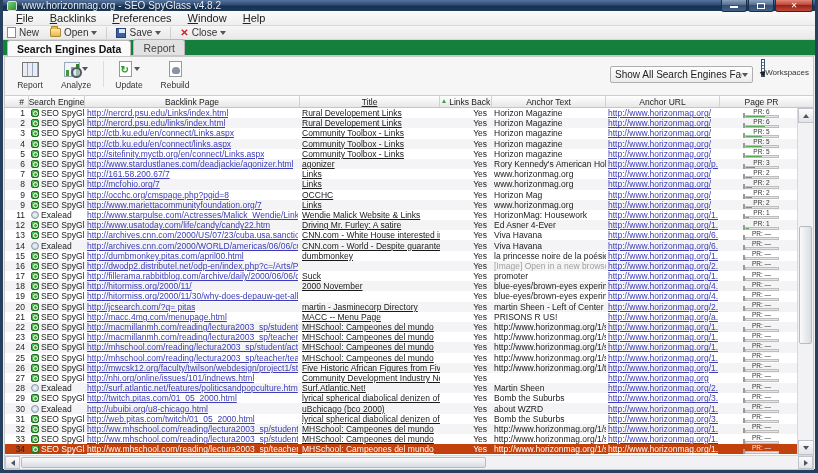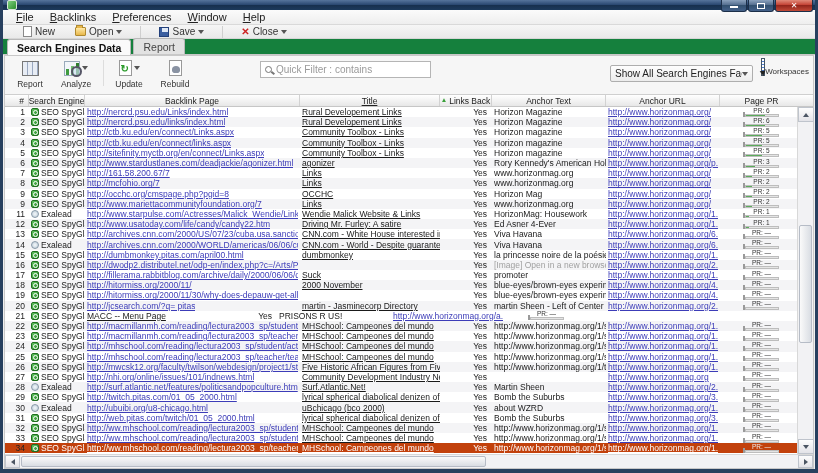--- a/index.html
+++ b/index.html
@@ -25,21 +25,21 @@
   .glyph-max { width: 8px; height: 6px; border: 1px solid #fff; }
 
   
   .menubar { height: 17px; background: linear-gradient(#fbfbfb,#eeeeee); border-bottom: 1px solid #d9d9d9;
              display: flex; padding-left: 6px; gap: 2px; }
   .menu-item { padding: 1px 7px; font-size: 11px; color: #222; }
   .menu-item::first-letter { text-decoration: underline; }
 
   
   .toolbar { height: 17px; background: linear-gradient(#f6f6f6,#e9e9e9); border-bottom: 1px solid #d6d6d6;
-             display: flex; align-items: center; padding-left: 16px; gap: 12px; font-size: 10px; color: #333; }
+             display: flex; align-items: center; padding-left: 0; gap: 3px; font-size: 10px; color: #333; }
   .tb-btn { display: flex; align-items: center; gap: 3px; padding: 1px 4px; }
   .tb-sep { width: 1px; height: 12px; background: #cfcfcf; margin: 0 2px; }
   .ic-page { width: 9px; height: 11px; background: #fff; border: 1px solid #8a8a8a; }
   .ic-folder { width: 11px; height: 9px; background: linear-gradient(#ffe9a8,#e8b84b); border: 1px solid #b08a30; border-radius: 1px; position: relative; }
   .ic-folder::before { content:""; position: absolute; top: -3px; left: 0; width: 5px; height: 2px; background: #e8b84b; border: 1px solid #b08a30; border-bottom: none; }
   .ic-save { width: 10px; height: 10px; background: #3b5fa0; border: 1px solid #23407a; position: relative; }
   .ic-save::before { content:""; position: absolute; top: 0; left: 2px; width: 6px; height: 4px; background: #dfe8f5; }
   .ic-close-red { color: #c22; font-weight: bold; font-size: 10px; line-height: 1; }
   .dd-arrow { width: 0; height: 0; border-left: 3px solid transparent; border-right: 3px solid transparent; border-top: 4px solid #555; }
 
@@ -143,20 +143,21 @@
   .h-thumb { position: absolute; left: 16px; top: 1px; height: 11px; width: 465px;
              background: linear-gradient(#fafafa,#d9dde3); border: 1px solid #b6bcc6; border-radius: 2px; }
 </style>
 </head>
 <body>
 
 <div class="window">
 
   <div class="titlebar">
     <div class="app-icon"></div>
+    <div class="title-text">www.horizonmag.org - SEO SpyGlass v4.8.2</div>
     <div class="winbtns">
       <div class="winbtn">
           <span class="glyph-min"></span>
         </div>
       <div class="winbtn">
           <span class="glyph-max"></span>
         </div>
       <div class="winbtn close">
           <span>✕</span>
         </div>
@@ -228,24 +229,20 @@
       </div>
       <div class="act-btn">
         <div class="act-ic">
             <span class="i-pagebase">
               <span class="i-rebuild-blob"></span>
             </span>
           </div>
         <div class="act-label">Rebuild</div>
       </div>
 
-      <div class="quickfilter">
-        <span class="mag"></span>
-        <span class="qf-label">Quick Filter : contains</span>
-      </div>
 
       <div class="right-tools">
         <div class="factor-select">
           <span class="txt">Show All Search Engines Factors</span>
           <span class="dd-arrow"></span>
         </div>
         <div class="workspaces">
           <span class="i-workspace"></span>
           <span class="ws-label">Workspaces</span>
         </div>
@@ -766,20 +763,23 @@
                 </div>
       </div>
     </div>
   </div>
           <div class="row">
     <div class="cell c-num">21</div>
     <div class="cell c-eng">
               <span class="eng-ic spyglass"></span>
               <span class="eng-label">SEO SpyGla...</span>
             </div>
+    <div class="cell c-bl">
+              <span class="lnk">http://macc.4mg.com/menupage.html</span>
+            </div>
     <div class="cell c-ti">MACC -- Menu Page</div>
     <div class="cell c-lb">Yes</div>
     <div class="cell c-at">PRISONS R US!</div>
     <div class="cell c-au">
               <span class="lnk">http://www.horizonmag.org/a...</span>
             </div>
     <div class="cell c-pr">
       <div class="pr-widget">
         <div class="pr-text">PR: —</div>
         <div class="pr-bar">

